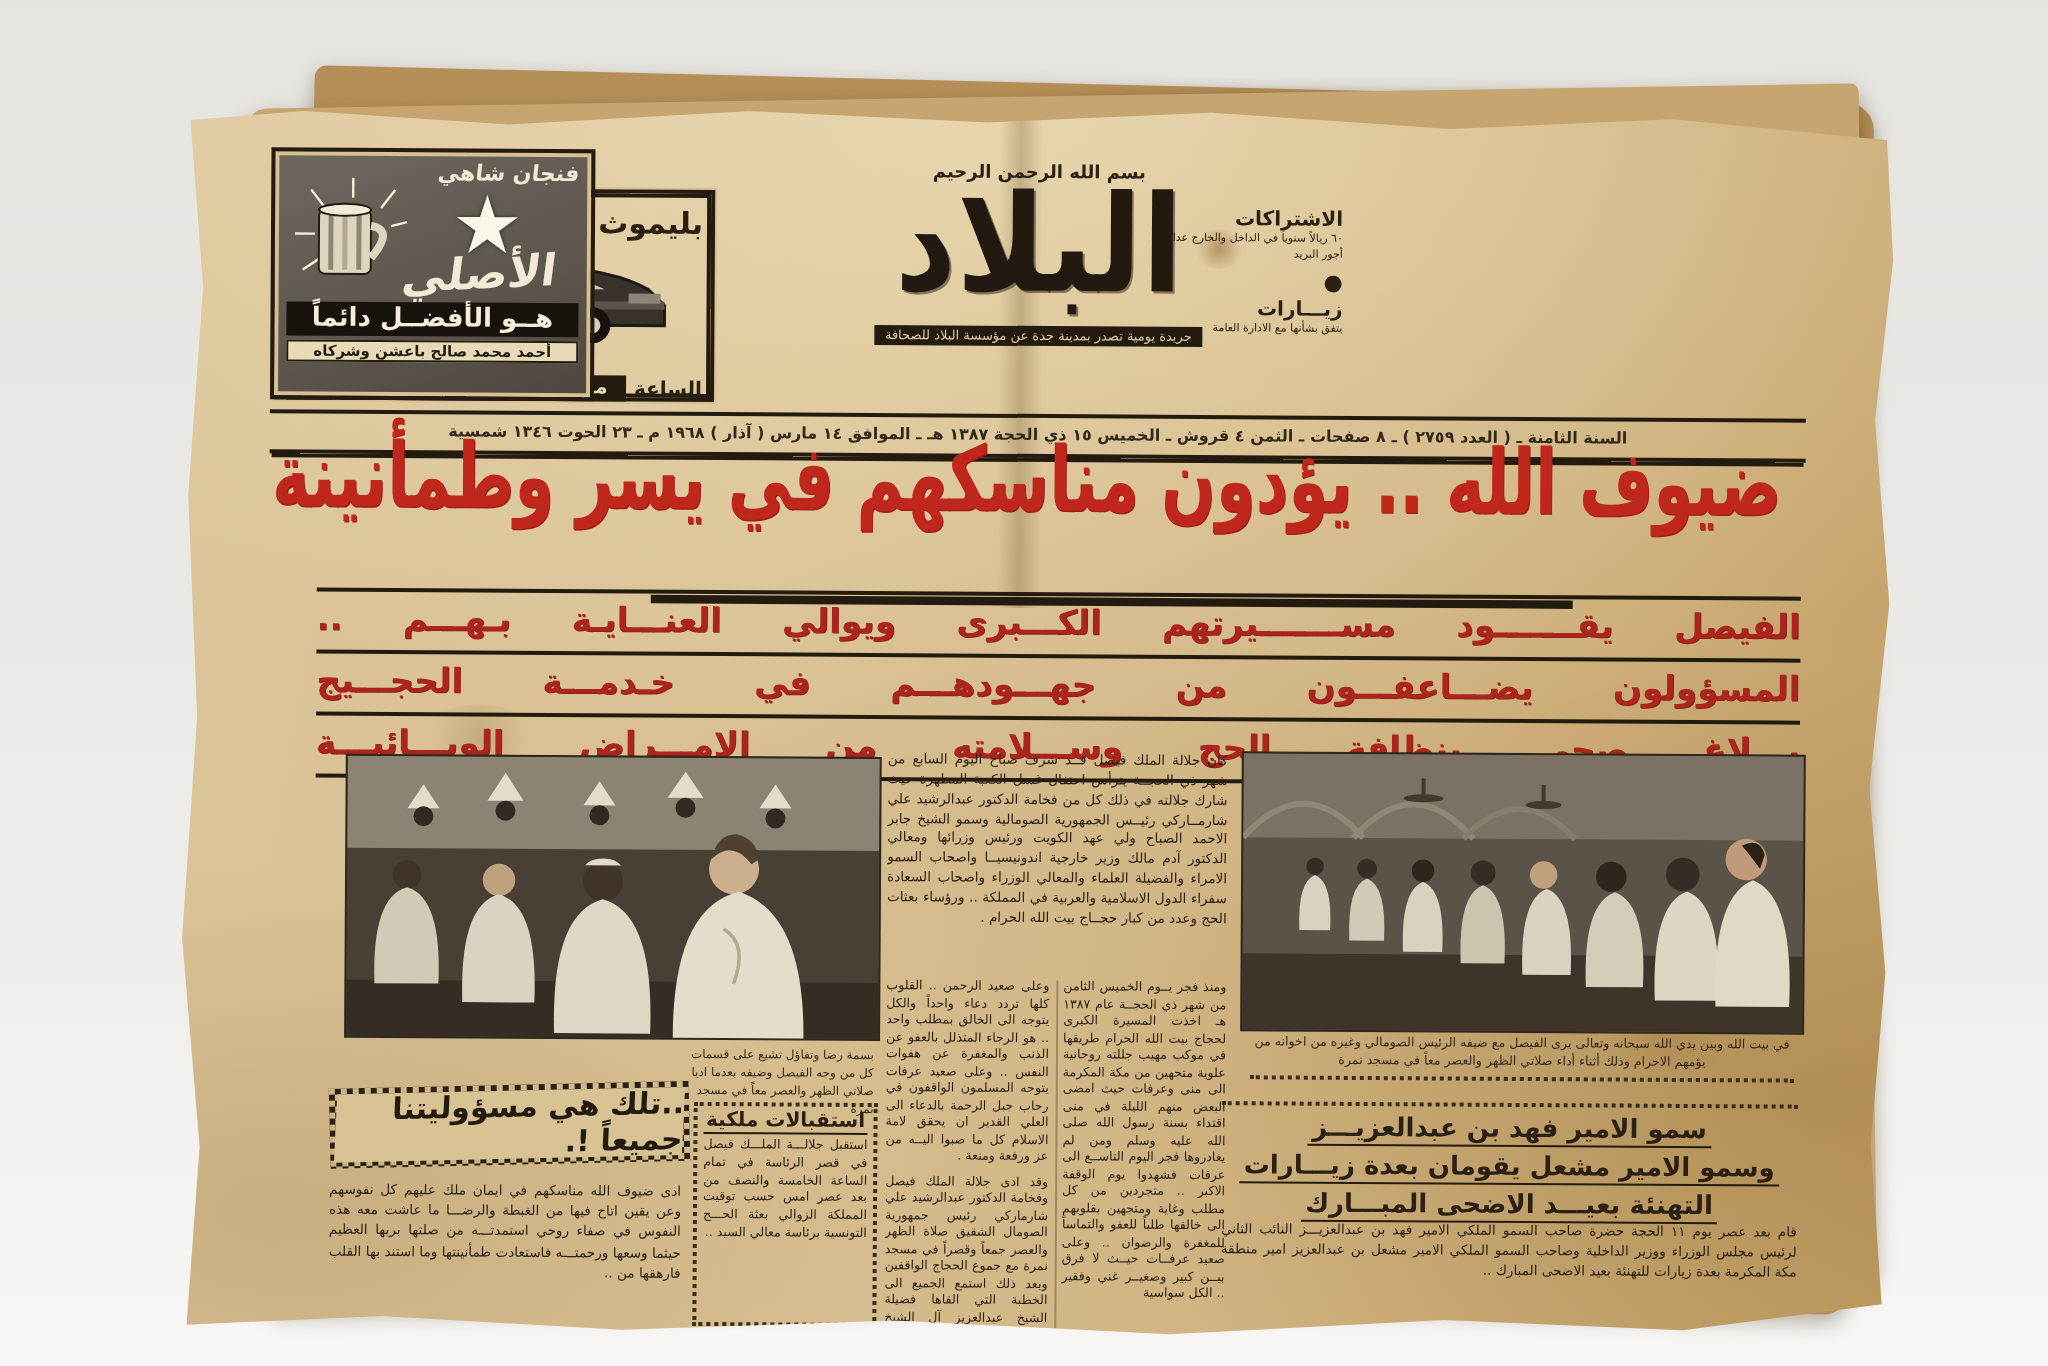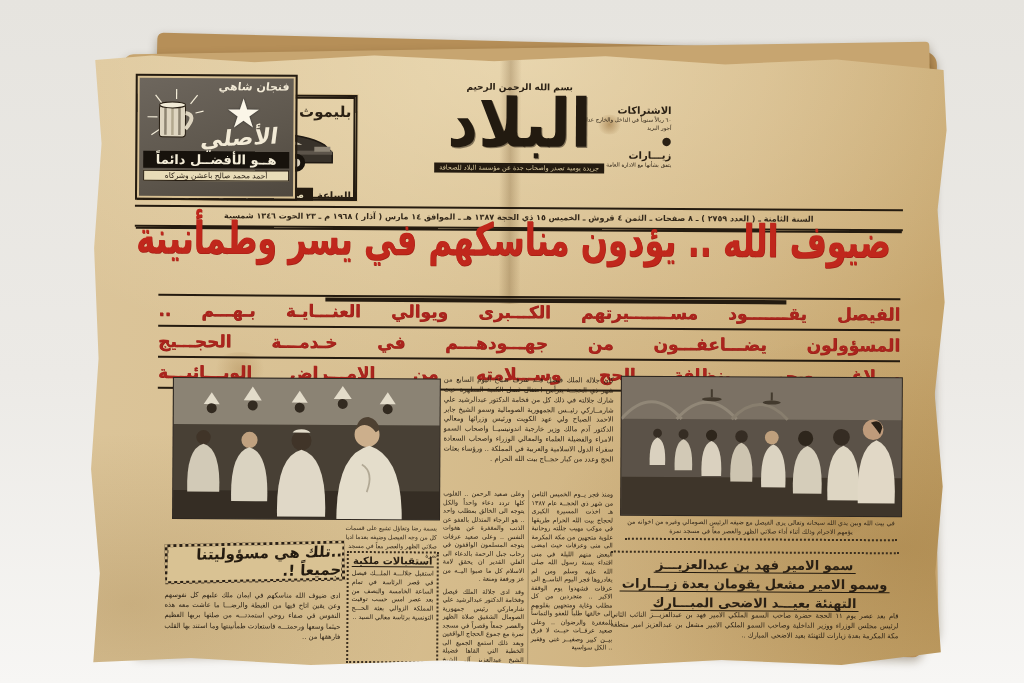--- a/index.html
+++ b/index.html
@@ -66,21 +66,21 @@
 
   .tea{position:absolute;right:650px;top:22px;width:162px;height:126px;box-sizing:border-box;
     background:linear-gradient(160deg,#6e675e 0%,#5d564c 60%,#4e473e 100%);
     border:2px solid #241b10;box-shadow:0 0 0 2px #d8c092 inset;color:#f2ead6;padding:4px 6px;}
   .tea .top{font-size:11px;font-weight:bold;text-align:right;transform:skewX(-6deg);}
   .tea .mid{position:relative;height:58px;}
   .tea .star{position:absolute;right:28px;top:0;font-size:40px;color:#fbf6e8;line-height:1;text-shadow:0 0 2px #222;}
   .tea .mug{position:absolute;left:2px;top:-6px;}
   .tea .brand{position:absolute;right:12px;top:32px;font-size:22px;font-weight:bold;transform:skewX(-10deg) rotate(-3deg);}
   .tea .bar{background:#17120c;color:#f5eed9;font-size:13px;font-weight:bold;text-align:center;padding:1px 2px;letter-spacing:2px;}
-  .tea .co{background:#e8dcb8;color:#241b10;font-size:7.5px;font-weight:normal;text-align:center;border:1px solid #241b10;margin-top:2px;padding:0 1px;}
+  .tea .co{background:#e8dcb8;color:#241b10;font-size:7.5px;font-weight:bold;text-align:center;border:1px solid #241b10;margin-top:2px;padding:0 1px;}
 
   .dateline{position:absolute;right:44px;top:153px;width:768px;height:18px;
     border-top:2px solid #241b10;border-bottom:2px solid #241b10;box-shadow:0 3px 0 -1px #241b10;
     font-size:8px;text-align:center;line-height:17px;font-weight:bold;color:#33281a;}
 
   
   .headline{position:absolute;right:56px;top:176px;width:744px;height:60px;margin:0;
     color:#c0271c;font-size:32px;font-weight:bold;text-align:center;white-space:nowrap;
     transform:scaleY(1.4);transform-origin:50% 70%;letter-spacing:-1px;
     text-shadow:.5px .5px 0 #a21d14;}
@@ -171,21 +171,21 @@
       <div class="t">الاشتراكات</div>
       <div class="s">٦٠ ريالاً سنوياً في الداخل والخارج عدا أجور البريد</div>
       <div class="dot">●</div>
       <div class="t">زيـــارات</div>
       <div class="s">يتفق بشأنها مع الادارة العامة</div>
     </div>
 
     <div class="mast">
       <div class="bism">بسم الله الرحمن الرحيم</div>
       <div class="ttl">البلاد</div>
-      <div class="strip">جريدة يومية تصدر واصحاب جدة عن مؤسسة البلاد للصحافة</div>
+      <div class="strip">جريدة يومية تصدر بمدينة جدة عن مؤسسة البلاد للصحافة</div>
     </div>
 
 
     <div class="tea">
       <div class="top">فنجان شاهي</div>
       <div class="mid">
         <span class="star">★</span>
         <svg class="mug" width="62" height="62" viewBox="0 0 62 62">
           <g stroke="#f4edd9" stroke-width="1.2">
             <line x1="31" y1="2" x2="31" y2="12"></line>

